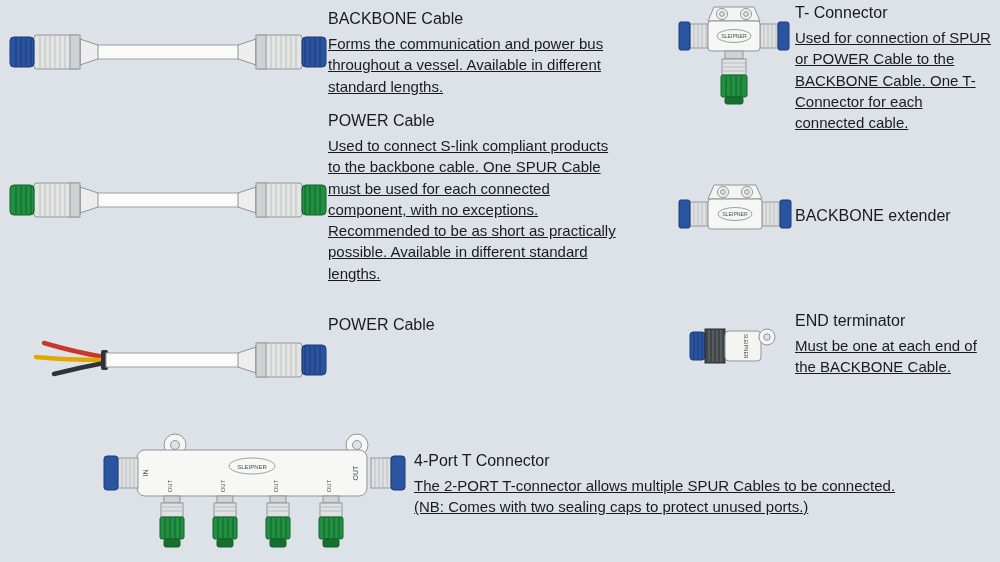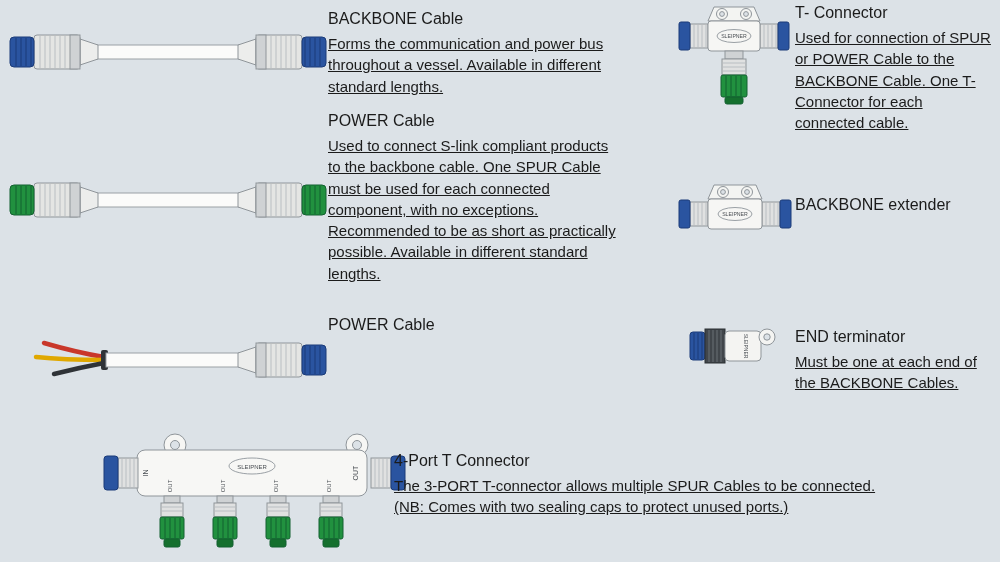--- a/index.html
+++ b/index.html
@@ -174,21 +174,21 @@
         <line x1="94" y1="21" x2="94" y2="43"></line>
         <line x1="98" y1="21" x2="98" y2="43"></line>
         <line x1="102" y1="21" x2="102" y2="43"></line>
       </g>
     <rect x="104" y="18" width="11" height="28" rx="2" fill="#2a54a0" stroke="#1a3a78"></rect>
     <rect x="32" y="17" width="54" height="30" rx="3" fill="#f6f6f4" stroke="#8f959a"></rect>
     <ellipse cx="59" cy="32" rx="17" ry="6.5" fill="none" stroke="#9aa0a5"></ellipse>
     <text x="59" y="34" font-size="5.2" text-anchor="middle">SLEIPNER</text>
   </svg>
 
-  <div class="text-block" style="left:795px;top:196px;width:205px">
+  <div class="text-block" style="left:795px;top:207px;width:205px">
     <h3>BACKBONE extender</h3>
   </div>
 
   <svg class="illus" style="left:688px;top:320px" width="92" height="52" viewBox="0 0 92 52">
     <rect x="2" y="12" width="15" height="28" rx="3" fill="#2a54a0" stroke="#1a3a78"></rect>
     <g stroke="#1a3a78">
         <line x1="6" y1="13" x2="6" y2="39"></line>
         <line x1="10" y1="13" x2="10" y2="39"></line>
         <line x1="14" y1="13" x2="14" y2="39"></line>
       </g>
@@ -198,23 +198,23 @@
         <line x1="25" y1="10" x2="25" y2="42"></line>
         <line x1="29" y1="10" x2="29" y2="42"></line>
         <line x1="33" y1="10" x2="33" y2="42"></line>
       </g>
     <rect x="37" y="11" width="36" height="30" rx="4" fill="#f4f4f2" stroke="#8f959a"></rect>
     <text transform="translate(56 26) rotate(90)" font-size="5" text-anchor="middle">SLEIPNER</text>
     <circle cx="79" cy="17" r="8" fill="#f4f4f2" stroke="#8f959a"></circle>
     <circle cx="79" cy="17" r="3.2" fill="#dce2e7" stroke="#8f959a"></circle>
   </svg>
 
-  <div class="text-block" style="left:795px;top:328px;width:198px">
+  <div class="text-block" style="left:795px;top:312px;width:198px">
     <h3>END terminator</h3>
-    <p>Must be one at each end of the BACKBONE Cables.</p>
+    <p>Must be one at each end of the BACKBONE Cable.</p>
   </div>
 
   <svg class="illus" style="left:102px;top:430px" width="305" height="128" viewBox="0 0 305 128">
     <circle cx="73" cy="15" r="11" fill="#f6f6f4" stroke="#8f959a"></circle>
     <circle cx="73" cy="15" r="4.5" fill="#dce2e7" stroke="#8f959a"></circle>
     <circle cx="255" cy="15" r="11" fill="#f6f6f4" stroke="#8f959a"></circle>
     <circle cx="255" cy="15" r="4.5" fill="#dce2e7" stroke="#8f959a"></circle>
     <rect x="35" y="20" width="230" height="46" rx="8" fill="#f7f7f5" stroke="#8f959a"></rect>
     <rect x="16" y="28" width="20" height="30" fill="#e0e1e1" stroke="#8f959a"></rect>
     <g stroke="#b9bec2">
@@ -299,18 +299,18 @@
       <g stroke="#136030">
           <line x1="222" y1="88" x2="222" y2="108"></line>
           <line x1="227" y1="88" x2="227" y2="108"></line>
           <line x1="232" y1="88" x2="232" y2="108"></line>
           <line x1="237" y1="88" x2="237" y2="108"></line>
         </g>
       <rect x="221" y="109" width="16" height="8" rx="2" fill="#15702e" stroke="#136030"></rect>
     </g>
   </svg>
 
-  <div class="text-block" style="left:394px;top:452px;width:482px">
+  <div class="text-block" style="left:414px;top:452px;width:482px">
     <h3>4-Port T Connector</h3>
-    <p>The 3-PORT T-connector allows multiple SPUR Cables to be connected. (NB: Comes with two sealing caps to protect unused ports.)</p>
+    <p>The 2-PORT T-connector allows multiple SPUR Cables to be connected. (NB: Comes with two sealing caps to protect unused ports.)</p>
   </div>
 
 </div>
 
 </body></html>

